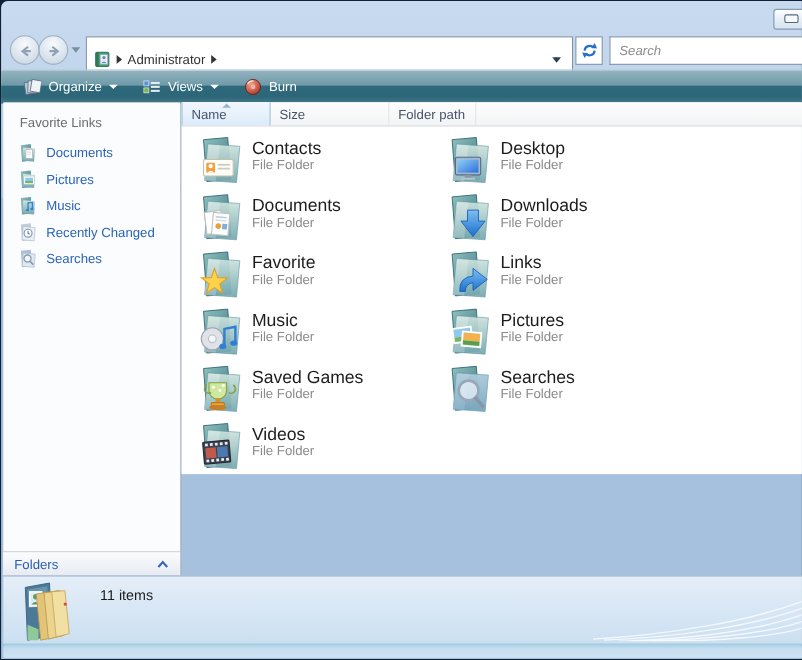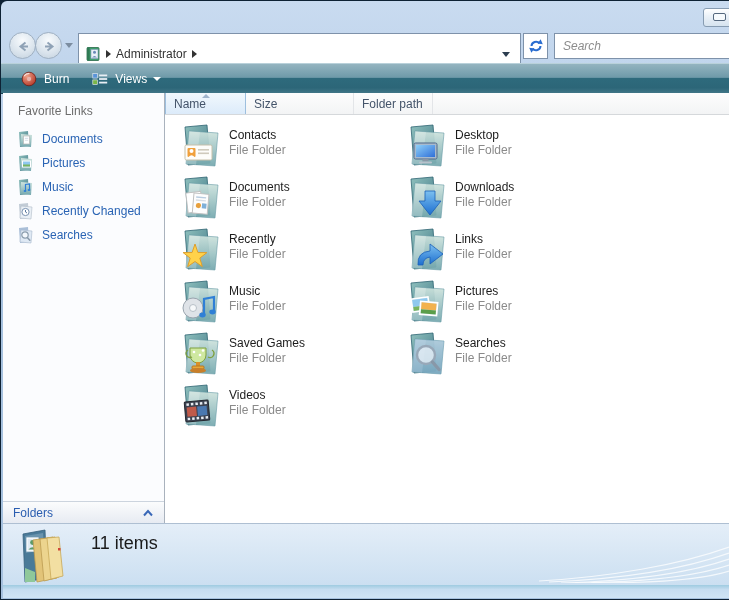--- a/index.html
+++ b/index.html
@@ -64,21 +64,21 @@
   .sb-item { display:flex; align-items:center; gap:8px; padding:3px 0 3px 13px;
              font-size:12px; color:#2a64b4; cursor:default; }
   .sb-item svg { width:18px; height:18px; flex:none; }
   .folders-bar { position:absolute; left:0; right:0; bottom:0; height:22px;
                  border-top:1px solid #ccd4de; background:linear-gradient(#fbfcfd,#e7ebf2);
                  display:flex; align-items:center; padding:0 10px; font-size:12px; color:#2a5db0; }
   .folders-bar svg { margin-left:auto; }
   .sep-v { position:absolute; left:163px; top:92px; width:1px; height:430px; background:#a9b2bd; }
 
   
-  .content { position:absolute; left:164px; top:92px; right:0; height:430px; background:#fff; }
+  .content { position:absolute; left:164px; top:92px; right:0; height:338px; background:#fff; }
   .header-row { height:22px; display:flex; background:linear-gradient(#fdfdfd,#f3f4f5);
                 border-bottom:1px solid #d5d8db; }
   .col { position:relative; display:flex; align-items:center; padding:0 8px; font-size:12px;
          color:#44546a; border-right:1px solid #e3e5e8; cursor:default; }
   .col:nth-child(1){ width:81px; }
   .col:nth-child(2){ width:108px; }
   .col:nth-child(3){ width:79px; }
   .col:nth-child(4){ width:82px; }
   .col-filler { flex:1; }
   .col.sorted { background:linear-gradient(#f1f8fd,#dcebfa); border-left:1px solid #9dbfde;
@@ -86,29 +86,29 @@
   .sort-arrow { display:none; position:absolute; top:1px; left:50%; margin-left:-4px; width:0; height:0;
                 border-left:4px solid transparent; border-right:4px solid transparent;
                 border-bottom:4px solid #9fb4cc; }
   .col.sorted .sort-arrow { display:block; }
 
   .tiles { position:absolute; left:13px; top:30px; display:grid;
            grid-template-columns:226px 226px; grid-auto-rows:52px; }
   .tile { display:flex; gap:7px; cursor:default; }
   .tile-ic { width:44px; height:44px; flex:none; }
   .tile-txt { padding-top:5px; }
-  .tile-name { font-size:12px; color:#1c1c1c; line-height:15px; }
+  .tile-name { font-size:16px; color:#1c1c1c; line-height:15px; }
   .tile-type { font-size:12px; color:#8a8a8a; line-height:15px; }
 
   
   .details { position:absolute; left:2px; right:0; top:522px; height:64px;
              background:linear-gradient(#e4eef8,#cbdff1);
              border-top:1px solid #aebfd2; border-bottom:1px solid #132c41; overflow:hidden; }
   .big-icon { position:absolute; left:10px; top:2px; }
-  .status-text { position:absolute; left:88px; top:9px; font-size:18px; color:#1a1a1a; }
+  .status-text { position:absolute; left:88px; top:9px; font-size:13px; color:#1a1a1a; }
   .swirls { position:absolute; right:0; bottom:3px; }
 
   .bottom-band { position:absolute; left:2px; right:0; bottom:1px; height:13px;
                  background:linear-gradient(#9ecbe0,#c6ddf0 35%,#cfe4f4); }
 </style>
 </head>
 <body>
 
 <svg width="0" height="0" style="position:absolute" aria-hidden="true">
 <defs>
@@ -387,33 +387,40 @@
           <use href="#ic-refresh"></use>
         </svg>
     </div>
 
     <div class="searchbox">
       <input type="text" placeholder="Search" style="">
     </div>
   </div>
 
   <div class="toolbar">
+    <div class="tb-item">
+        <svg class="tb-ic">
+          <use href="#ic-organize"></use>
+        </svg>
+        <span>Organize</span>
+        <span class="caret"></span>
+      </div>
+      <div class="tb-item">
+        <svg class="tb-ic">
+          <use href="#ic-views"></use>
+        </svg>
+        <span>Views</span>
+        <span class="caret"></span>
+      </div>
       <div class="tb-item">
         <svg class="tb-ic">
           <use href="#ic-burn"></use>
         </svg>
         <span>Burn</span>
 
-      </div>
-      <div class="tb-item">
-        <svg class="tb-ic">
-          <use href="#ic-views"></use>
-        </svg>
-        <span>Views</span>
-        <span class="caret"></span>
       </div>
   </div>
 
   <div class="sidebar">
     <div class="sb-header">Favorite Links</div>
     <div class="sb-item">
         <svg>
           <use href="#sb-documents"></use>
         </svg>
         <span>Documents</span>
@@ -508,21 +515,21 @@
             <div class="tile-name">Downloads</div>
             <div class="tile-type">File Folder</div>
           </div>
         </div>
         <div class="tile">
           <svg class="tile-ic" viewBox="0 0 44 44">
             <use href="#folder-base"></use>
             <use href="#ov-favorites"></use>
           </svg>
           <div class="tile-txt">
-            <div class="tile-name">Recently</div>
+            <div class="tile-name">Favorite</div>
             <div class="tile-type">File Folder</div>
           </div>
         </div>
         <div class="tile">
           <svg class="tile-ic" viewBox="0 0 44 44">
             <use href="#folder-base"></use>
             <use href="#ov-links"></use>
           </svg>
           <div class="tile-txt">
             <div class="tile-name">Links</div>

